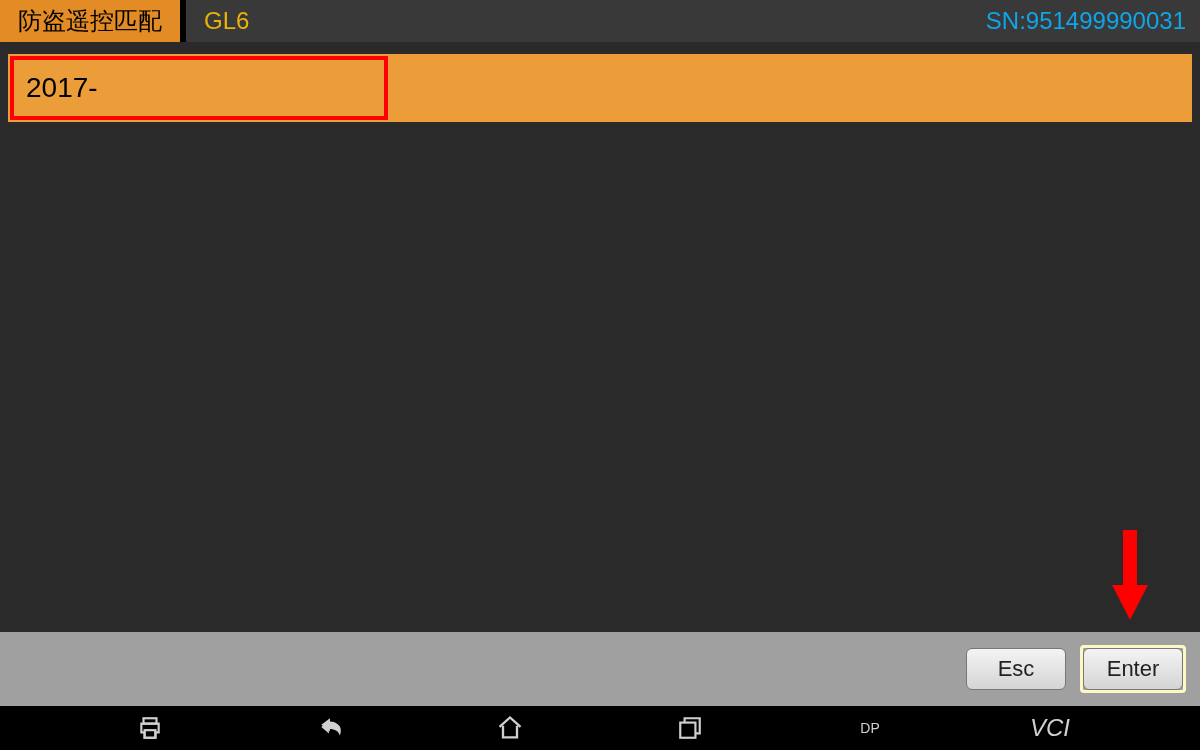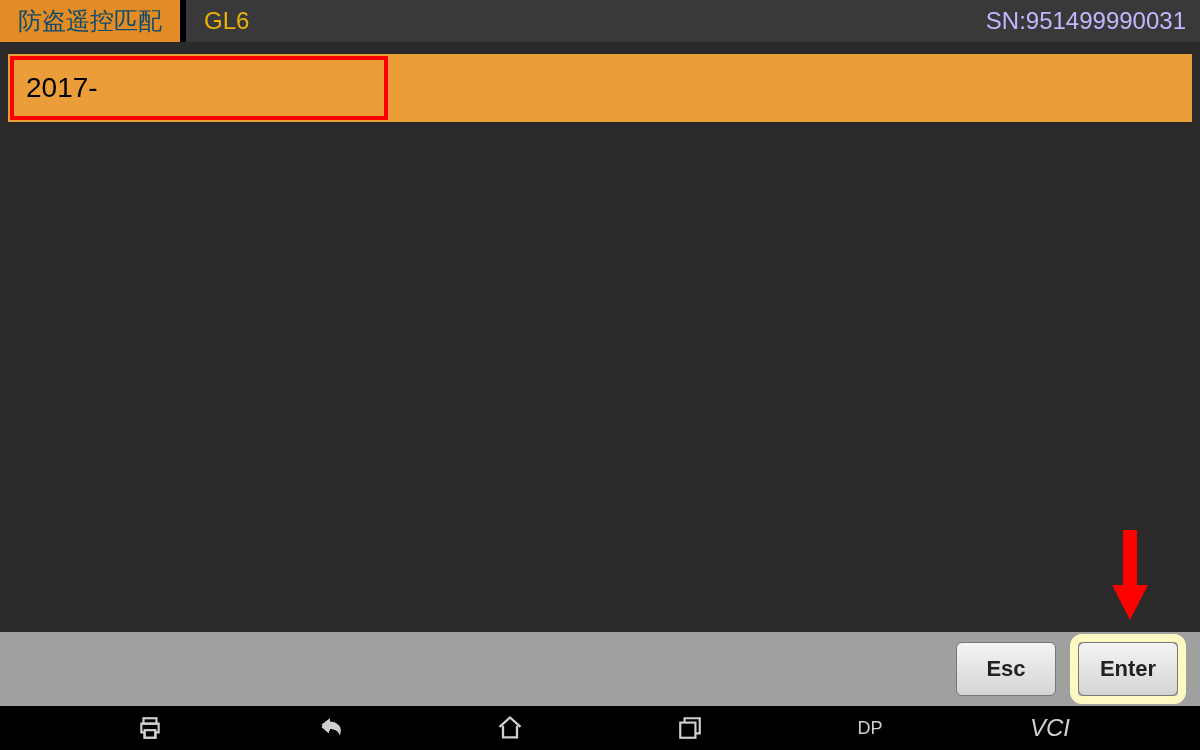--- a/index.html
+++ b/index.html
@@ -9,37 +9,37 @@
     
     .header {
       height: 42px;
       background: #393939;
       display: flex;
       align-items: center;
       position: relative;
     }
     .header-badge {
       background: #e38b24;
-      color: #0c4a6e;
+      color: #000000;
       font-size: 24px;
       padding: 6px 18px;
       height: 100%;
       display: flex;
       align-items: center;
       border-right: 6px solid #000;
     }
     .header-title {
       color: #eab308;
       font-size: 24px;
       padding-left: 18px;
     }
     .header-sn {
       position: absolute;
       right: 14px;
-      color: #c4b5fd;
+      color: #0ea5e9;
       font-size: 24px;
     }
 
     
     .main {
       flex: 1;
       background: #2a2a2a;
       display: flex;
       flex-direction: column;
       padding-top: 12px;
@@ -81,52 +81,52 @@
     .button-bar {
       height: 74px;
       background: #a0a0a0;
       display: flex;
       align-items: center;
       justify-content: flex-end;
       padding: 0 14px;
       gap: 14px;
     }
     .btn {
-      height: 54px;
+      height: 42px;
       min-width: 100px;
       background: linear-gradient(#f4f4f4, #d4d4d4);
       border: 1px solid #777;
       border-radius: 6px;
       font-size: 22px;
-      font-weight: bold;
+      font-weight: normal;
       color: #222;
       cursor: pointer;
     }
     .btn-enter-wrap {
-      border: 8px solid #fef9c3;
-      border-radius: 12px;
+      border: 3px solid #fef9c3;
+      border-radius: 4px;
       padding: 0;
       display: inline-flex;
     }
 
     
     .navbar {
       height: 44px;
       background: #000;
       display: flex;
       align-items: center;
       justify-content: space-around;
       padding: 0 60px;
     }
     .nav-item {
       color: #d0d0d0;
       display: flex;
       align-items: center;
       justify-content: center;
-      font-size: 18px;
+      font-size: 14px;
       cursor: pointer;
       flex: 1;
     }
     .nav-item svg { display: block; }
     .nav-vci { font-style: italic; font-size: 24px; }
   </style>
 </head>
 <body>
 
 <div class="header">

